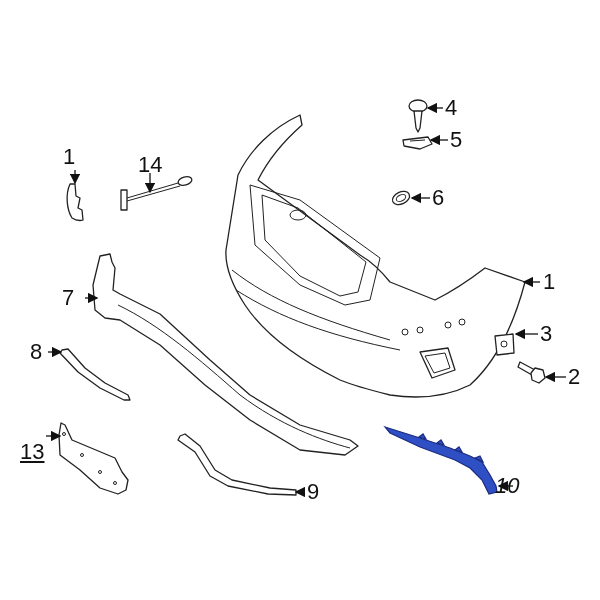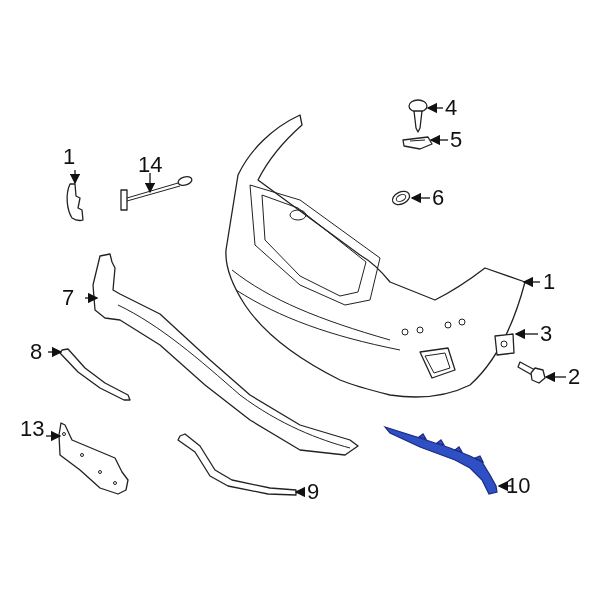--- a/index.html
+++ b/index.html
@@ -119,17 +119,17 @@
 
   <span class="callout" style="left:543px;top:271px;">1</span>
   <span class="callout" style="left:568px;top:366px;">2</span>
   <span class="callout" style="left:540px;top:323px;">3</span>
   <span class="callout" style="left:445px;top:97px;">4</span>
   <span class="callout" style="left:450px;top:129px;">5</span>
   <span class="callout" style="left:432px;top:187px;">6</span>
   <span class="callout" style="left:62px;top:287px;">7</span>
   <span class="callout" style="left:30px;top:341px;">8</span>
   <span class="callout" style="left:307px;top:481px;">9</span>
-  <span class="callout" style="left:506px;top:475px;">10</span>
+  <span class="callout" style="left:495px;top:475px;font-style:italic;">10</span>
   <span class="callout" style="left:63px;top:146px;">1</span>
   <span class="callout" style="left:138px;top:154px;">14</span>
-  <span class="callout" style="left:20px;top:418px;">13</span>
+  <span class="callout" style="left:20px;top:441px;text-decoration:underline;">13</span>
 </div>
 
 </body></html>

